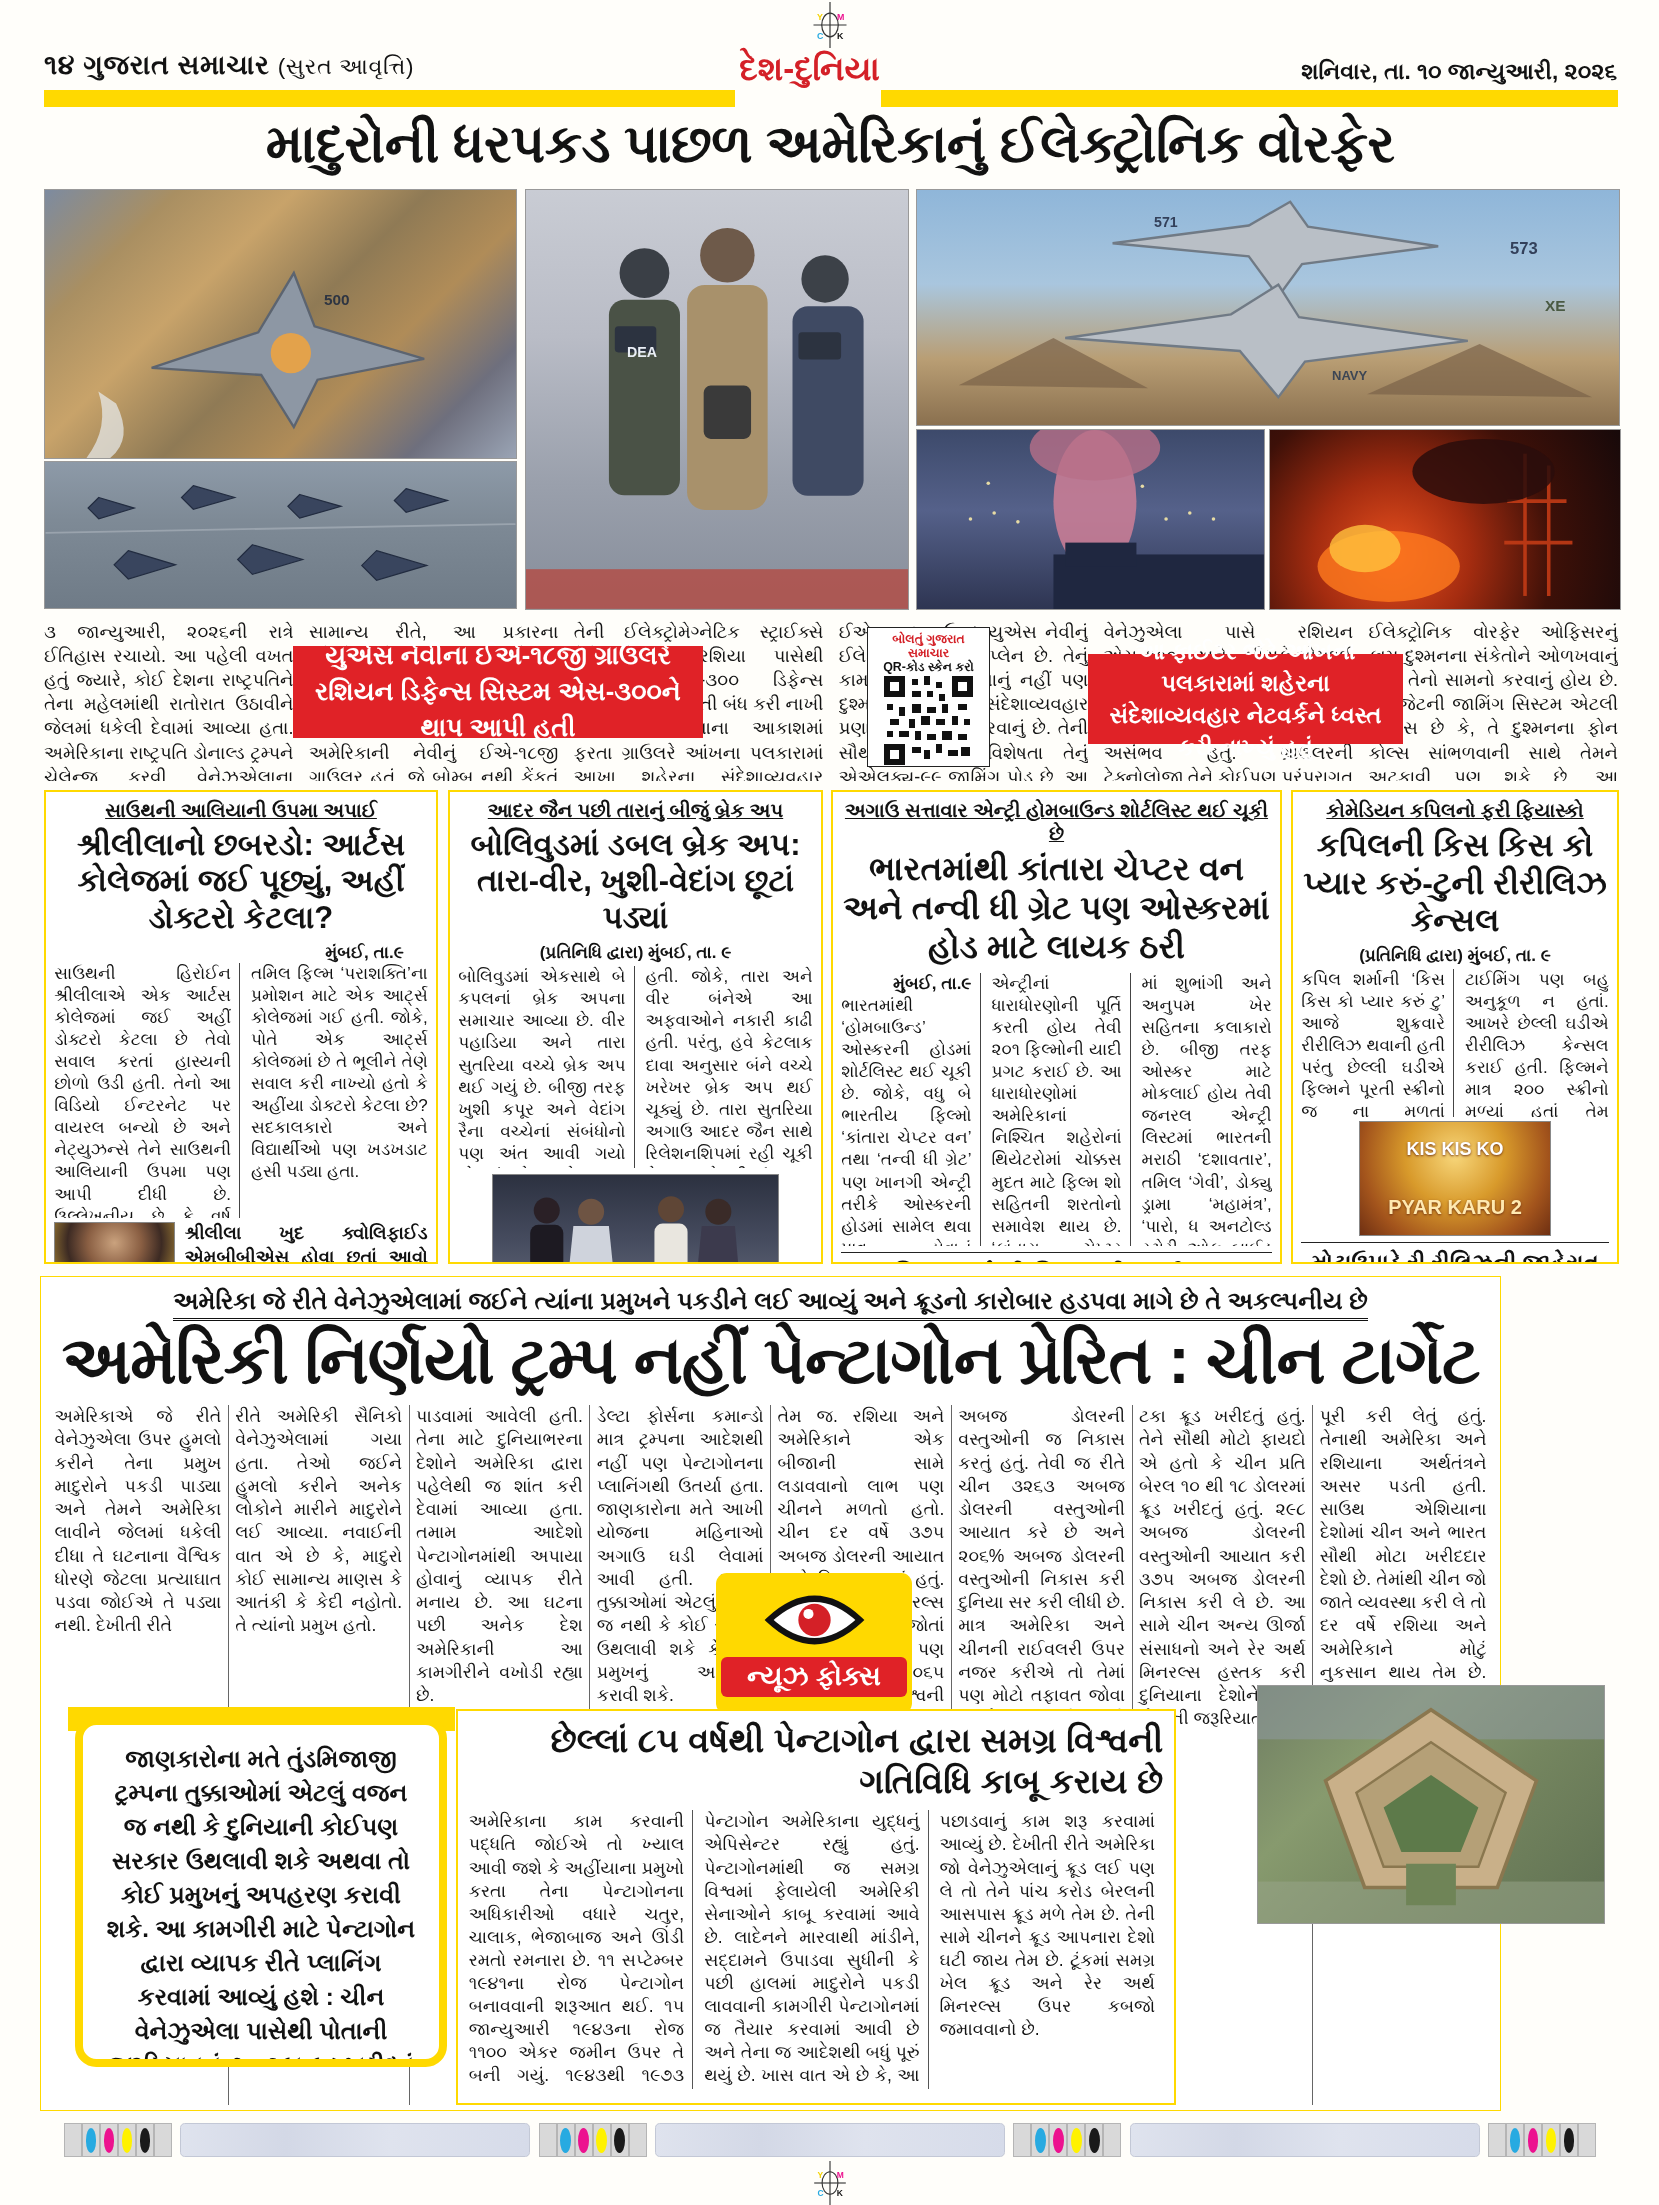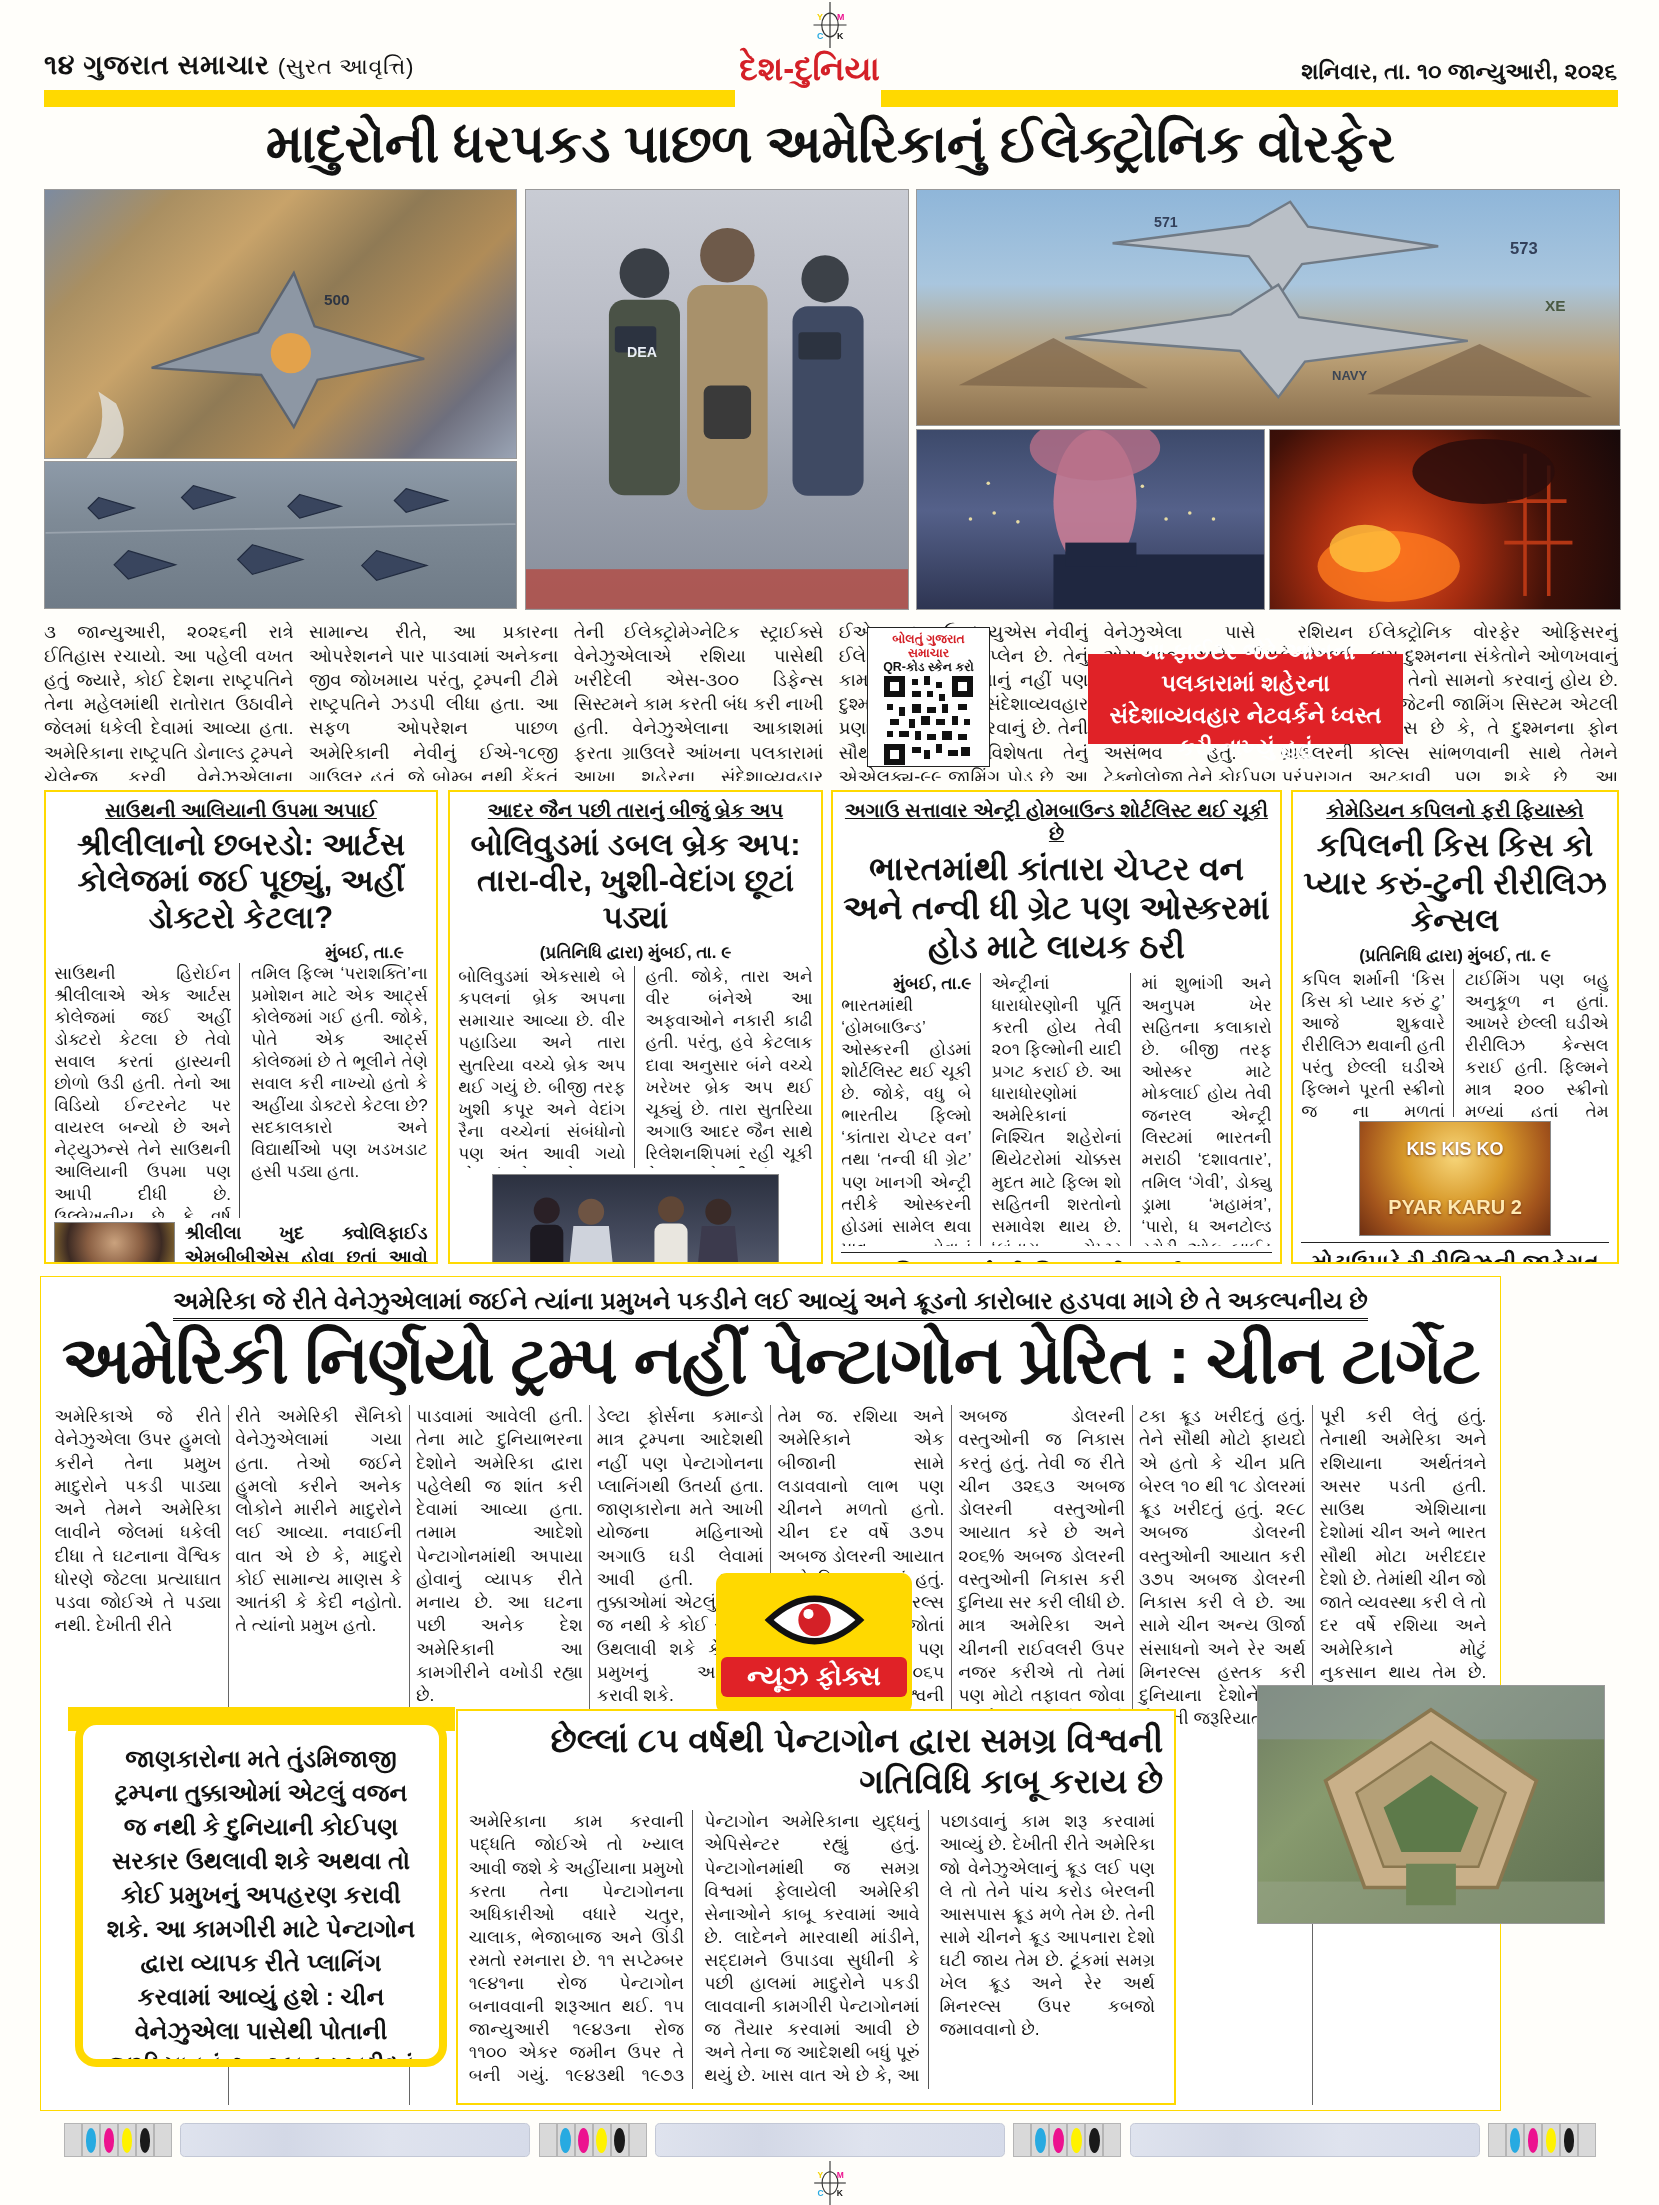--- a/index.html
+++ b/index.html
@@ -182,20 +182,21 @@
 
   <div class="abs lead-cols just">
     <div class="col">૩ જાન્યુઆરી, ૨૦૨૬ની રાત્રે ઈતિહાસ રચાયો. આ પહેલી વખત હતું જ્યારે, કોઈ દેશના રાષ્ટ્રપતિને તેના મહેલમાંથી રાતોરાત ઉઠાવીને જેલમાં ધકેલી દેવામાં આવ્યા હતા. અમેરિકાના રાષ્ટ્રપતિ ડોનાલ્ડ ટ્રમ્પને ચેલેન્જ કરવી વેનેઝુએલાના નિકોલસ માદુરોને ભારે પડી હતી.</div>
     <div class="col">સામાન્ય રીતે, આ પ્રકારના ઓપરેશનને પાર પાડવામાં અનેકના જીવ જોખમાય પરંતુ, ટ્રમ્પની ટીમે રાષ્ટ્રપતિને ઝડપી લીધા હતા. આ સફળ ઓપરેશન પાછળ અમેરિકાની નેવીનું ઈએ-૧૮જી ગ્રાઉલર હતું, જે બોમ્બ નથી ફેંકતું પણ દુશ્મનની રડાર સિસ્ટમને જામ કરી દે છે.</div>
     <div class="col">તેની ઈલેક્ટ્રોમેગ્નેટિક સ્ટ્રાઈક્સે વેનેઝુએલાએ રશિયા પાસેથી ખરીદેલી એસ-૩૦૦ ડિફેન્સ સિસ્ટમને કામ કરતી બંધ કરી નાખી હતી. વેનેઝુએલાના આકાશમાં ફરતા ગ્રાઉલરે આંખના પલકારામાં આખા શહેરના સંદેશાવ્યવહાર નેટવર્કને કાપી નાખ્યું હતું. આ ઈલેક્ટ્રોનિક્સ યુદ્ધનો સૌથી ઘાતક હુમલો હતો.</div>
     <div class="col">ઈએ-૧૮જી ગ્રાઉલર યુએસ નેવીનું ઈલેક્ટ્રોનિક વોરફેર પ્લેન છે. તેનું કામ બોમ્બમારો કરવાનું નહીં પણ દુશ્મનના રડાર અને સંદેશાવ્યવહાર પ્રણાલીઓને જામ કરવાનું છે. તેની સૌથી મહત્વપૂર્ણ વિશેષતા તેનું એએલક્યુ-૯૯ જામિંગ પોડ છે. આ પોડ દુશ્મનના રડાર સિગ્નલોને અટકાવે છે અને એટલા શક્તિશાળી ઈલેક્ટ્રોમેગ્નેટિક તરંગો છોડે છે કે, દુશ્મનના રડાર સ્ક્રીન પર ખાલી વ્હાઈટ નોઈઝ જોવા મળે છે.</div>
     <div class="col">વેનેઝુએલા પાસે રશિયન એસ-૩૦૦ અને બીયુકે-એમ૨ઈ જેવી ખતરનાક એર ડિફેન્સ સિસ્ટમ હતી. તેની મિસાઈલોથી કોઈપણ સામાન્ય વિમાન માટે બચવું અસંભવ હતું. ગ્રાઉલરની ટેક્નોલોજી તેને કોઈપણ પરંપરાગત ફાઈટર જેટથી અલગ પાડે છે. તેમાં બે ક્રૂ મેમ્બર્સ હોય છે. એક પાઈલટ અને બીજો ઈલેક્ટ્રોનિક વોરફેર ઓફિસર.</div>
     <div class="col">ઈલેક્ટ્રોનિક વોરફેર ઓફિસરનું કામ દુશ્મનના સંકેતોને ઓળખવાનું અને તેનો સામનો કરવાનું હોય છે. આ જેટની જામિંગ સિસ્ટમ એટલી ચોક્કસ છે કે, તે દુશ્મનના ફોન કોલ્સ સાંભળવાની સાથે તેમને અટકાવી પણ શકે છે. આ ઓપરેશને સાબિત કર્યું છે કે, મોર્ડન યુદ્ધો ફક્ત ગોળીઓ અને બોમ્બથી નહીં પરંતુ, ડેટા અને જામિંગથી જીતાય છે.</div>
   </div>
 
+  <div class="abs callout" style="left:293px;top:646px;width:410px;height:92px;font-size:25.5px;">યુએસ નેવીના ઈએ-૧૮જી ગ્રાઉલરે રશિયન ડિફેન્સ સિસ્ટમ એસ-૩૦૦ને થાપ આપી હતી</div>
   <div class="abs qrbox" style="left:867px;top:627px;width:123px;height:140px;">
     <div class="l1">બોલતું ગુજરાત સમાચાર</div>
     <div class="l2">QR-કોડ સ્કેન કરો</div>
     <div style="margin-top:2.4px;">
       <svg width="89" height="89" viewBox="0 0 29 29" shape-rendering="crispEdges">
         <rect width="29" height="29" fill="#fff"></rect>
         <g fill="#111">
           <rect x="0" y="0" width="7" height="7"></rect>
             <rect x="22" y="0" width="7" height="7"></rect>
             <rect x="0" y="22" width="7" height="7"></rect>

